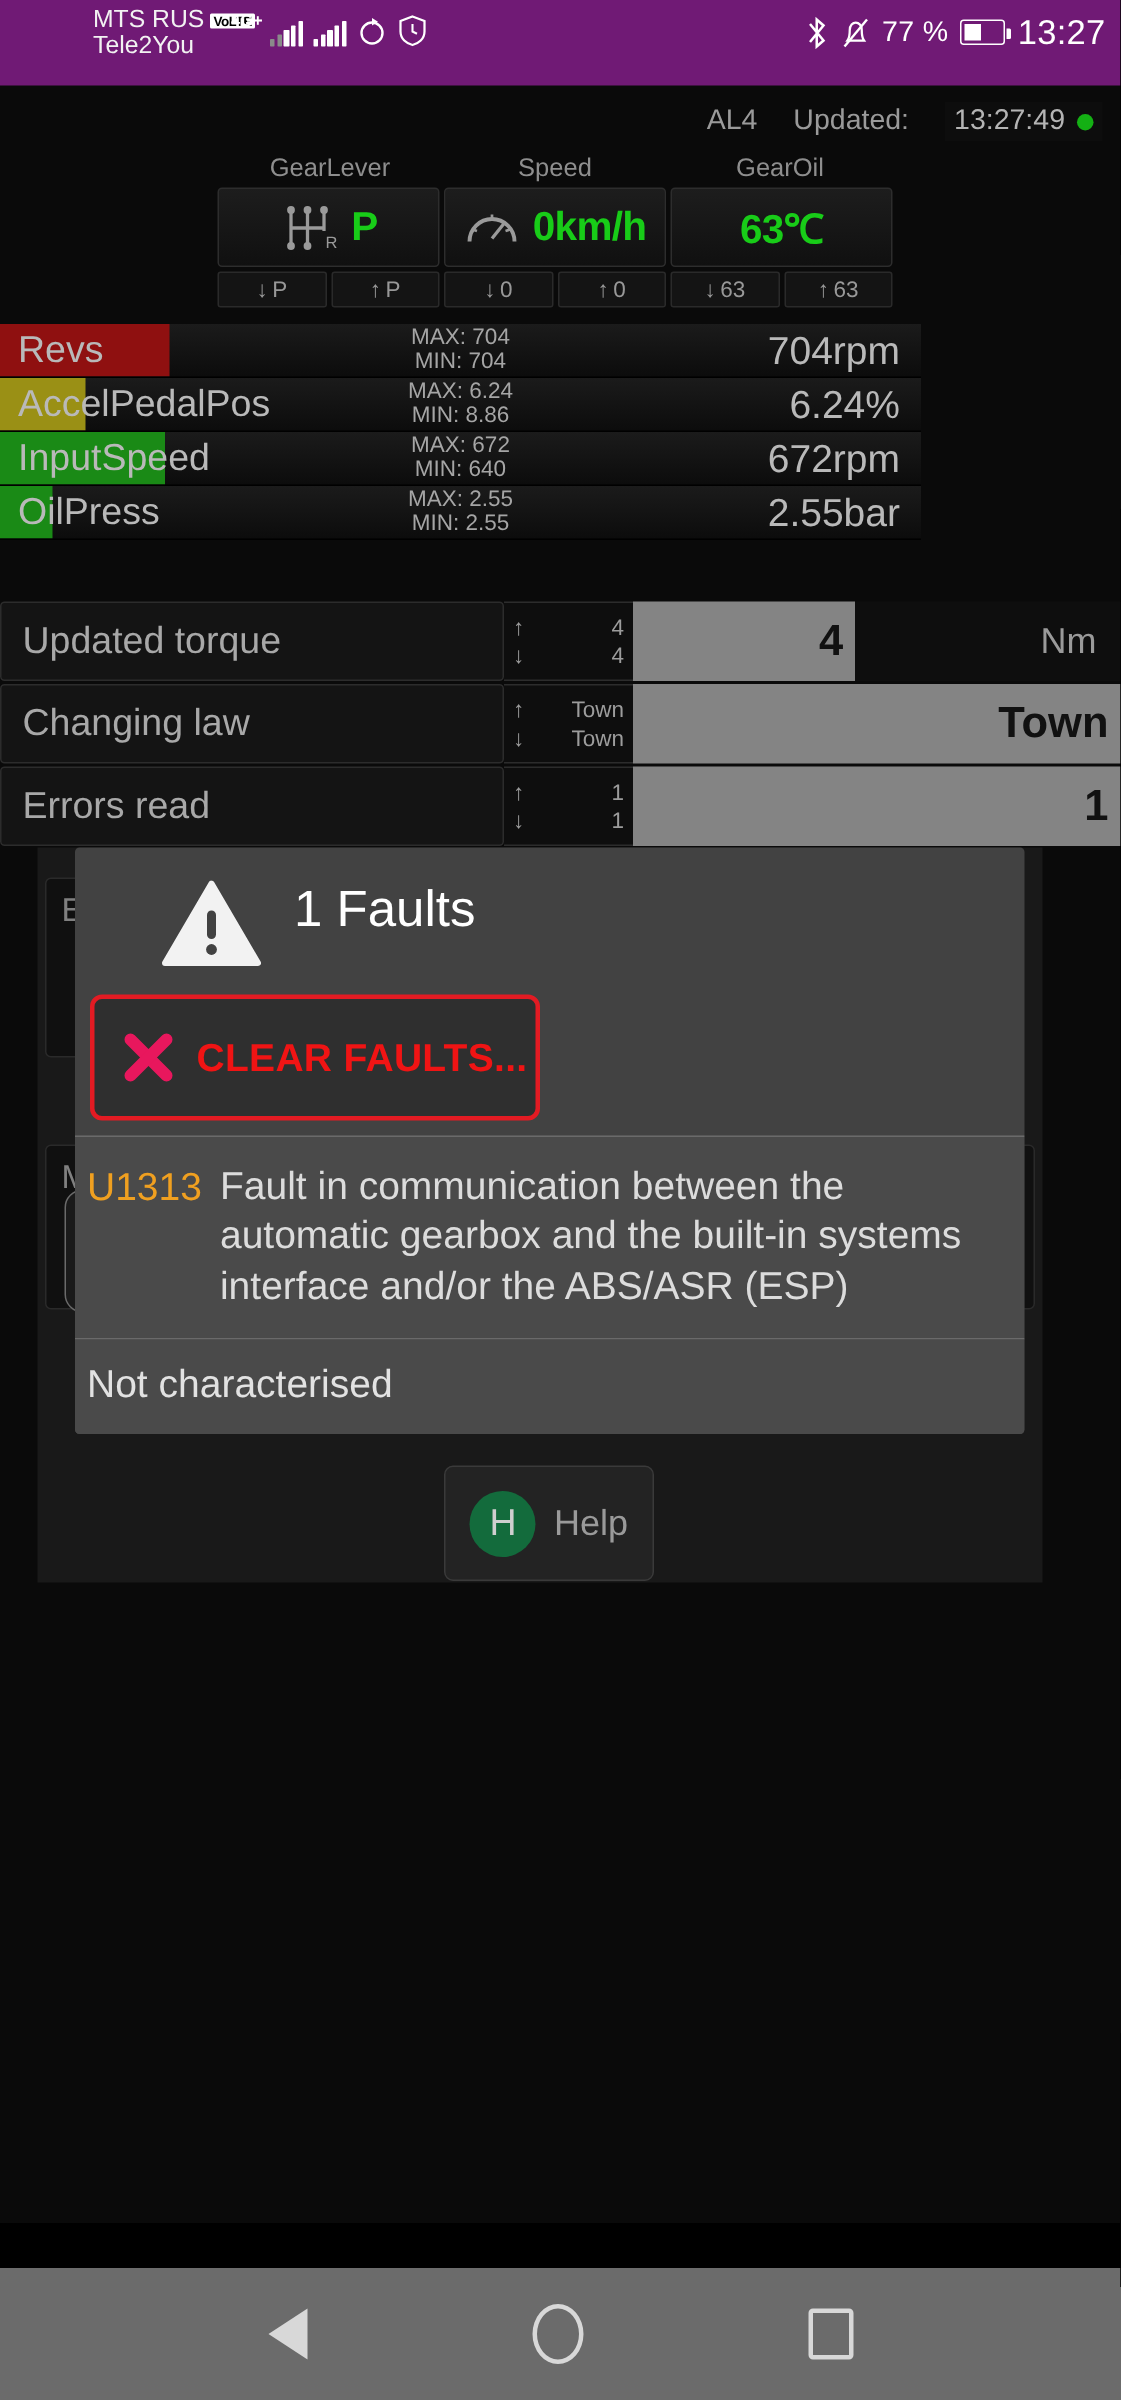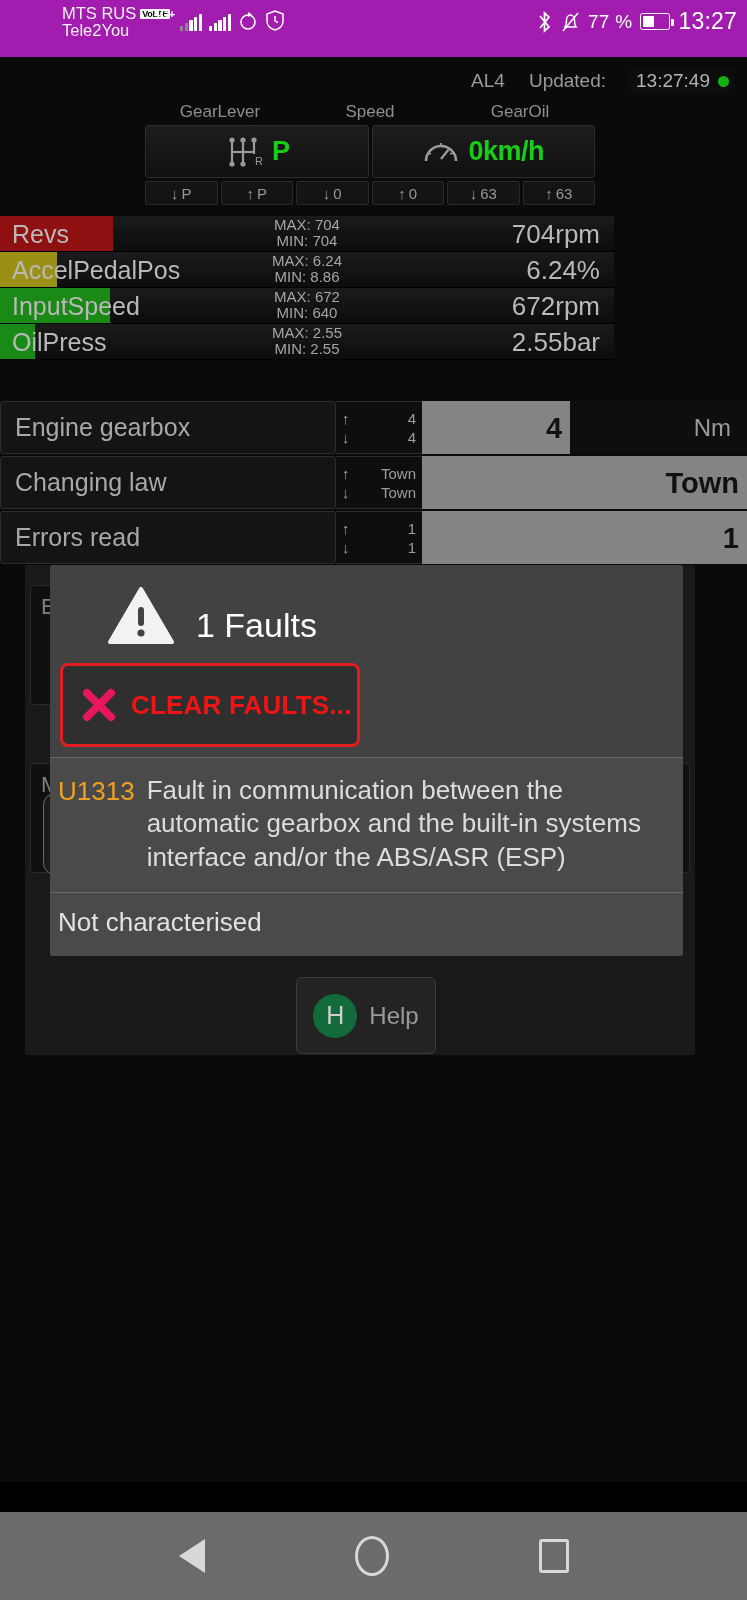--- a/index.html
+++ b/index.html
@@ -7,21 +7,21 @@
     width:747px; height:1600px;
     background:#000;
     font-family:"Liberation Sans", sans-serif;
     overflow:hidden;
   }
   #root { position:relative; width:747px; height:1600px; background:#0a0a0a; }
 
   
   .statusbar {
     position:absolute; left:0; top:0; width:747px; height:57px;
-    background:#a21caf; color:#fff;padding-left:16px;
+    background:#701a75; color:#fff;padding-left:16px;
   }
   .sb-carriers {
     position:absolute; left:62px; top:5px; line-height:1.08;
     display:flex; flex-direction:column; align-items:flex-start;
   }
   .sb-c-line { display:flex; align-items:center; gap:4px; font-size:16.5px; color:#f2f2f2; }
   .volte-badge {
     display:inline-block; background:#fff; color:#000;
     font-size:9px; font-weight:bold; letter-spacing:-0.3px;
     padding:1px 2px 0 2px; border-radius:1px; line-height:1.05;
@@ -132,21 +132,21 @@
     display:flex; align-items:center; justify-content:center;
     font-size:25px; color:#cfcfcf; font-weight:500;
   }
   .help-label { font-size:24px; color:#9a9a9a; }
 
   
   .dialog {
     position:absolute; left:50px; top:565px; width:633px;
     background:#424242; border-radius:3px; overflow:hidden;
   }
-  .dlg-head { display:flex; align-items:flex-end; gap:22px; padding:22px 0 10px 58px; }
+  .dlg-head { display:flex; align-items:flex-start; gap:22px; padding:22px 0 10px 58px; }
   .warn-tri { width:66px; height:58px; }
   .dlg-title { font-size:34px; color:#fff; font-weight:500; }
   .clear-btn {
     margin:8px 0 0 10px; width:300px; height:84px;
     background:#2f2f2f; border:3px solid #e31b23; border-radius:8px;
     display:flex; align-items:center; gap:14px; padding-left:18px;
   }
   .x-icon { width:36px; height:36px; }
   .clear-label { font-size:26px; font-weight:bold; color:#f01414; letter-spacing:0.2px; }
   .fault-item {
@@ -263,20 +263,23 @@
           <path d="M4 26 A15 15 0 1 1 34 26" fill="none" stroke="#9a9a9a" stroke-width="2.6"></path>
           <line x1="19" y1="24" x2="27" y2="14" stroke="#9a9a9a" stroke-width="2.2"></line>
           <g stroke="#9a9a9a" stroke-width="1.8">
             <line x1="6" y1="18" x2="9" y2="19"></line>
               <line x1="19" y1="8" x2="19" y2="11"></line>
             <line x1="31" y1="18" x2="28" y2="19"></line>
           </g>
         </svg>
         <span class="g-val">0km/h</span>
       </div>
+      <div class="g-box">
+        <span class="g-val">63℃</span>
+      </div>
     </div>
     <div class="g-mm">
       <div class="cell">
         <span>↓</span>
         <span>P</span>
       </div>
       <div class="cell">
         <span>↑</span>
         <span>P</span>
       </div>
@@ -333,21 +336,21 @@
       <span class="pmm">
         <div>MAX: 2.55</div>
         <div>MIN: 2.55</div>
       </span>
       <span class="pval">2.55bar</span>
     </div>
   </div>
 
   <div class="vlist">
     <div class="vrow">
-      <div class="v-label">Engine gearbox</div>
+      <div class="v-label">Updated torque</div>
       <div class="v-arrows">
         <div>
             <span>↑</span>
              <span>4</span>
           </div>
         <div>
             <span>↓</span>
              <span>4</span>
           </div>
       </div>

